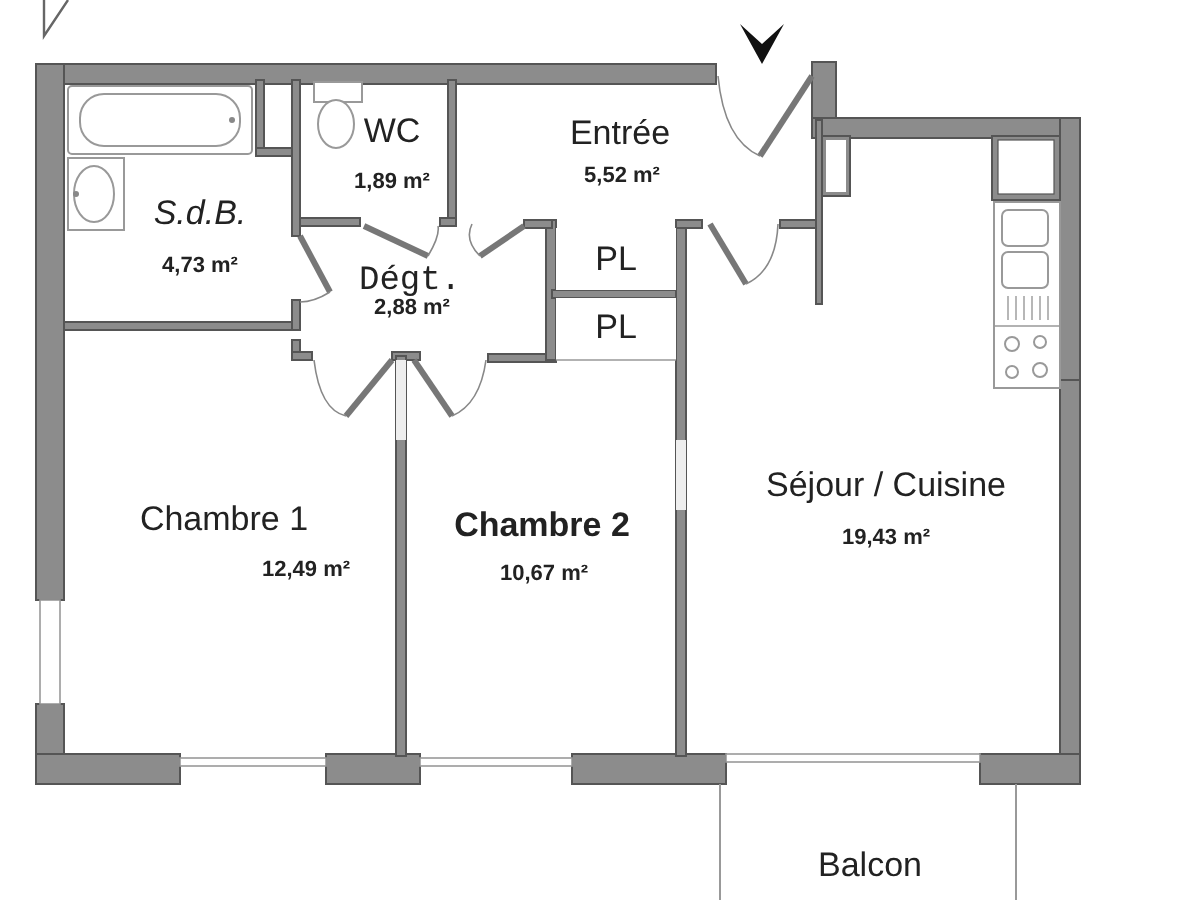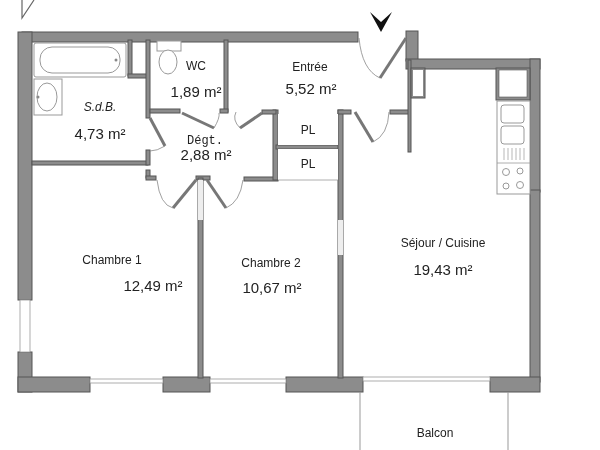--- a/index.html
+++ b/index.html
@@ -5,22 +5,22 @@
   html, body { margin: 0; padding: 0; background: #ffffff; }
   body { width: 600px; height: 450px; overflow: hidden; position: relative; font-family: "Liberation Sans", sans-serif; }
   #plan { position: absolute; left: 0; top: 0; width: 600px; height: 450px; }
   .wall { fill: #8c8c8c; stroke: #555; stroke-width: 1; }
   .thin { stroke: #666; stroke-width: 1.2; fill: none; }
   .fixture { fill: #fff; stroke: #999; stroke-width: 1; }
   .window { fill: #fff; stroke: #999; stroke-width: 0.8; }
   .door-leaf { stroke: #777; stroke-width: 3; fill: none; }
   .door-arc { stroke: #888; stroke-width: 0.8; fill: none; }
   .lbl { position: absolute; color: #222; white-space: nowrap; transform: translate(-50%, -50%); }
-  .name { font-size: 12px; }
-  .area { font-size: 15px; }
+  .name { font-size: 17px; }
+  .area { font-size: 11px; font-weight: bold; }
 </style>
 </head>
 <body>
 
 <svg id="plan" viewBox="0 0 600 450" xmlns="http://www.w3.org/2000/svg">
 
   <path d="M22 0 L22 18 L34 0" class="thin"></path>
 
   <path d="M370 12 L381 22 L392 12 L381 32 Z" fill="#111"></path>
 
@@ -170,20 +170,20 @@
 
   <div class="lbl name" style="left:205px;top:141px;font-family:Liberation Mono, monospace;">Dégt.</div>
   <div class="lbl area" style="left:206px;top:154px;">2,88 m²</div>
 
   <div class="lbl name" style="left:308px;top:130px;">PL</div>
   <div class="lbl name" style="left:308px;top:164px;">PL</div>
 
   <div class="lbl name" style="left:112px;top:260px;text-align:right;">Chambre 1</div>
   <div class="lbl area" style="left:112px;top:285px;margin-left:41px;">12,49 m²</div>
 
-  <div class="lbl name" style="left:271px;top:263px;">Chambre 2</div>
+  <div class="lbl name" style="left:271px;top:263px;font-weight:bold;">Chambre 2</div>
   <div class="lbl area" style="left:272px;top:287px;">10,67 m²</div>
 
   <div class="lbl name" style="left:443px;top:243px;">Séjour / Cuisine</div>
   <div class="lbl area" style="left:443px;top:269px;">19,43 m²</div>
 
   <div class="lbl name" style="left:435px;top:433px;">Balcon</div>
 </div>
 
 </body></html>

